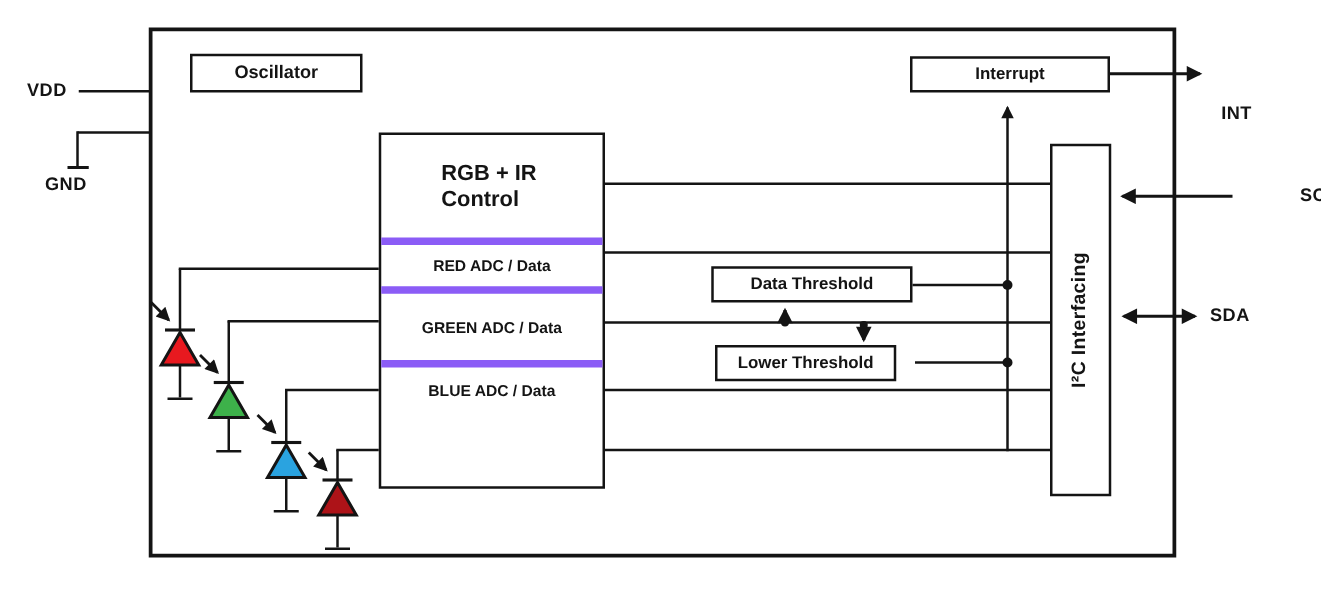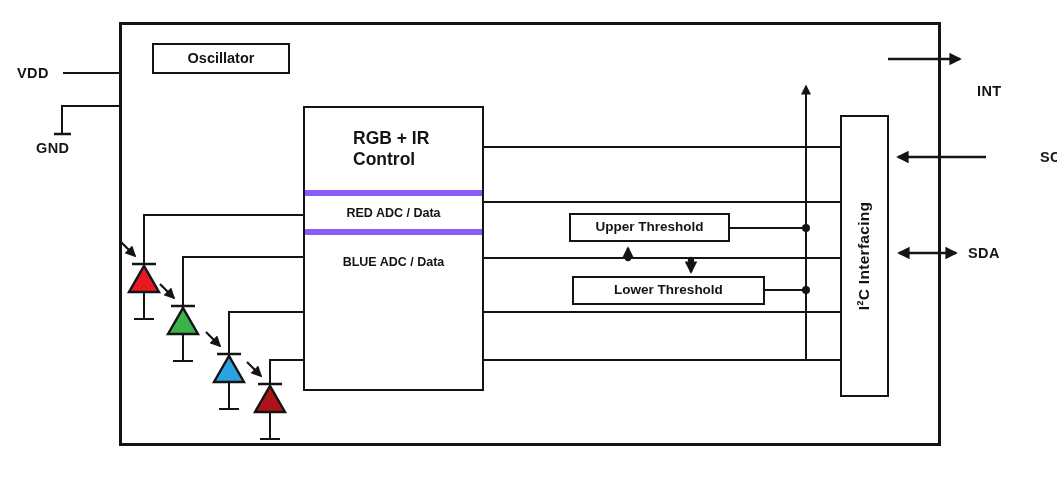--- a/index.html
+++ b/index.html
@@ -9,40 +9,40 @@
   }
   svg.overlay{position:absolute;left:0;top:0;}
   .box{
     position:absolute;box-sizing:border-box;border:2px solid #141414;background:#ffffff;
     display:flex;align-items:center;justify-content:center;
     font-weight:700;text-align:center;line-height:1.1;
   }
   .osc{left:152px;top:43px;width:138px;height:31px;font-size:14.5px;}
   .interrupt{left:728px;top:45px;width:160px;height:29px;font-size:13.5px;}
   .upper{left:569px;top:213px;width:161px;height:29px;font-size:13.5px;}
-  .lower{left:572px;top:276px;width:193px;height:29px;font-size:13.5px;}
+  .lower{left:572px;top:276px;width:145px;height:29px;font-size:13.5px;}
   .rgbblock{
     position:absolute;box-sizing:border-box;left:303px;top:106px;width:181px;height:285px;
     border:2px solid #141414;background:#ffffff;display:grid;
     grid-template-rows:82px 39px 59px 44px auto;
   }
   .rgbblock .cell{
     display:flex;align-items:center;justify-content:center;
     font-weight:700;font-size:12.5px;border-top:6px solid #8b5cf6;
   }
   .rgbblock .cell.header{border-top:none;font-size:17.5px;margin-left:48px;}
   .i2c{
     position:absolute;box-sizing:border-box;left:840px;top:115px;width:49px;height:282px;
     border:2px solid #141414;background:#ffffff;display:flex;align-items:center;justify-content:center;
   }
   .i2c span{
     transform:rotate(-90deg);white-space:nowrap;font-weight:700;font-size:15.5px;letter-spacing:0.3px;
   }
   .pin{position:absolute;font-weight:700;font-size:14.5px;letter-spacing:0.4px;}
-  .pin.vdd{left:17px;top:65px;width:41px;text-align:left;}
+  .pin.vdd{left:17px;top:65px;width:41px;text-align:center;}
   .pin.gnd{left:36px;top:140px;}
   .pin.int{left:977px;top:52px;margin-top:31px;}
   .pin.scl{left:1040px;top:149px;}
   .pin.sda{left:968px;top:245px;}
 </style>
 </head>
 <body>
 
 <div class="stage">
 
@@ -133,29 +133,35 @@
   </div>
 
   <div class="rgbblock">
     <div class="cell header">
       <span>RGB + IR Control</span>
     </div>
     <div class="cell">
       <span>RED ADC / Data</span>
     </div>
     <div class="cell">
+      <span>GREEN ADC / Data</span>
+    </div>
+    <div class="cell">
       <span>BLUE ADC / Data</span>
     </div>
   </div>
 
   <div class="box upper">
-    <span>Upper Threshold</span>
+    <span>Data Threshold</span>
   </div>
   <div class="box lower">
     <span>Lower Threshold</span>
+  </div>
+  <div class="box interrupt">
+    <span>Interrupt</span>
   </div>
   <div class="i2c">
     <span>I²C Interfacing</span>
   </div>
 
   <div class="pin vdd">VDD</div>
   <div class="pin gnd">GND</div>
   <div class="pin int">INT</div>
   <div class="pin scl">SCL</div>
   <div class="pin sda">SDA</div>

